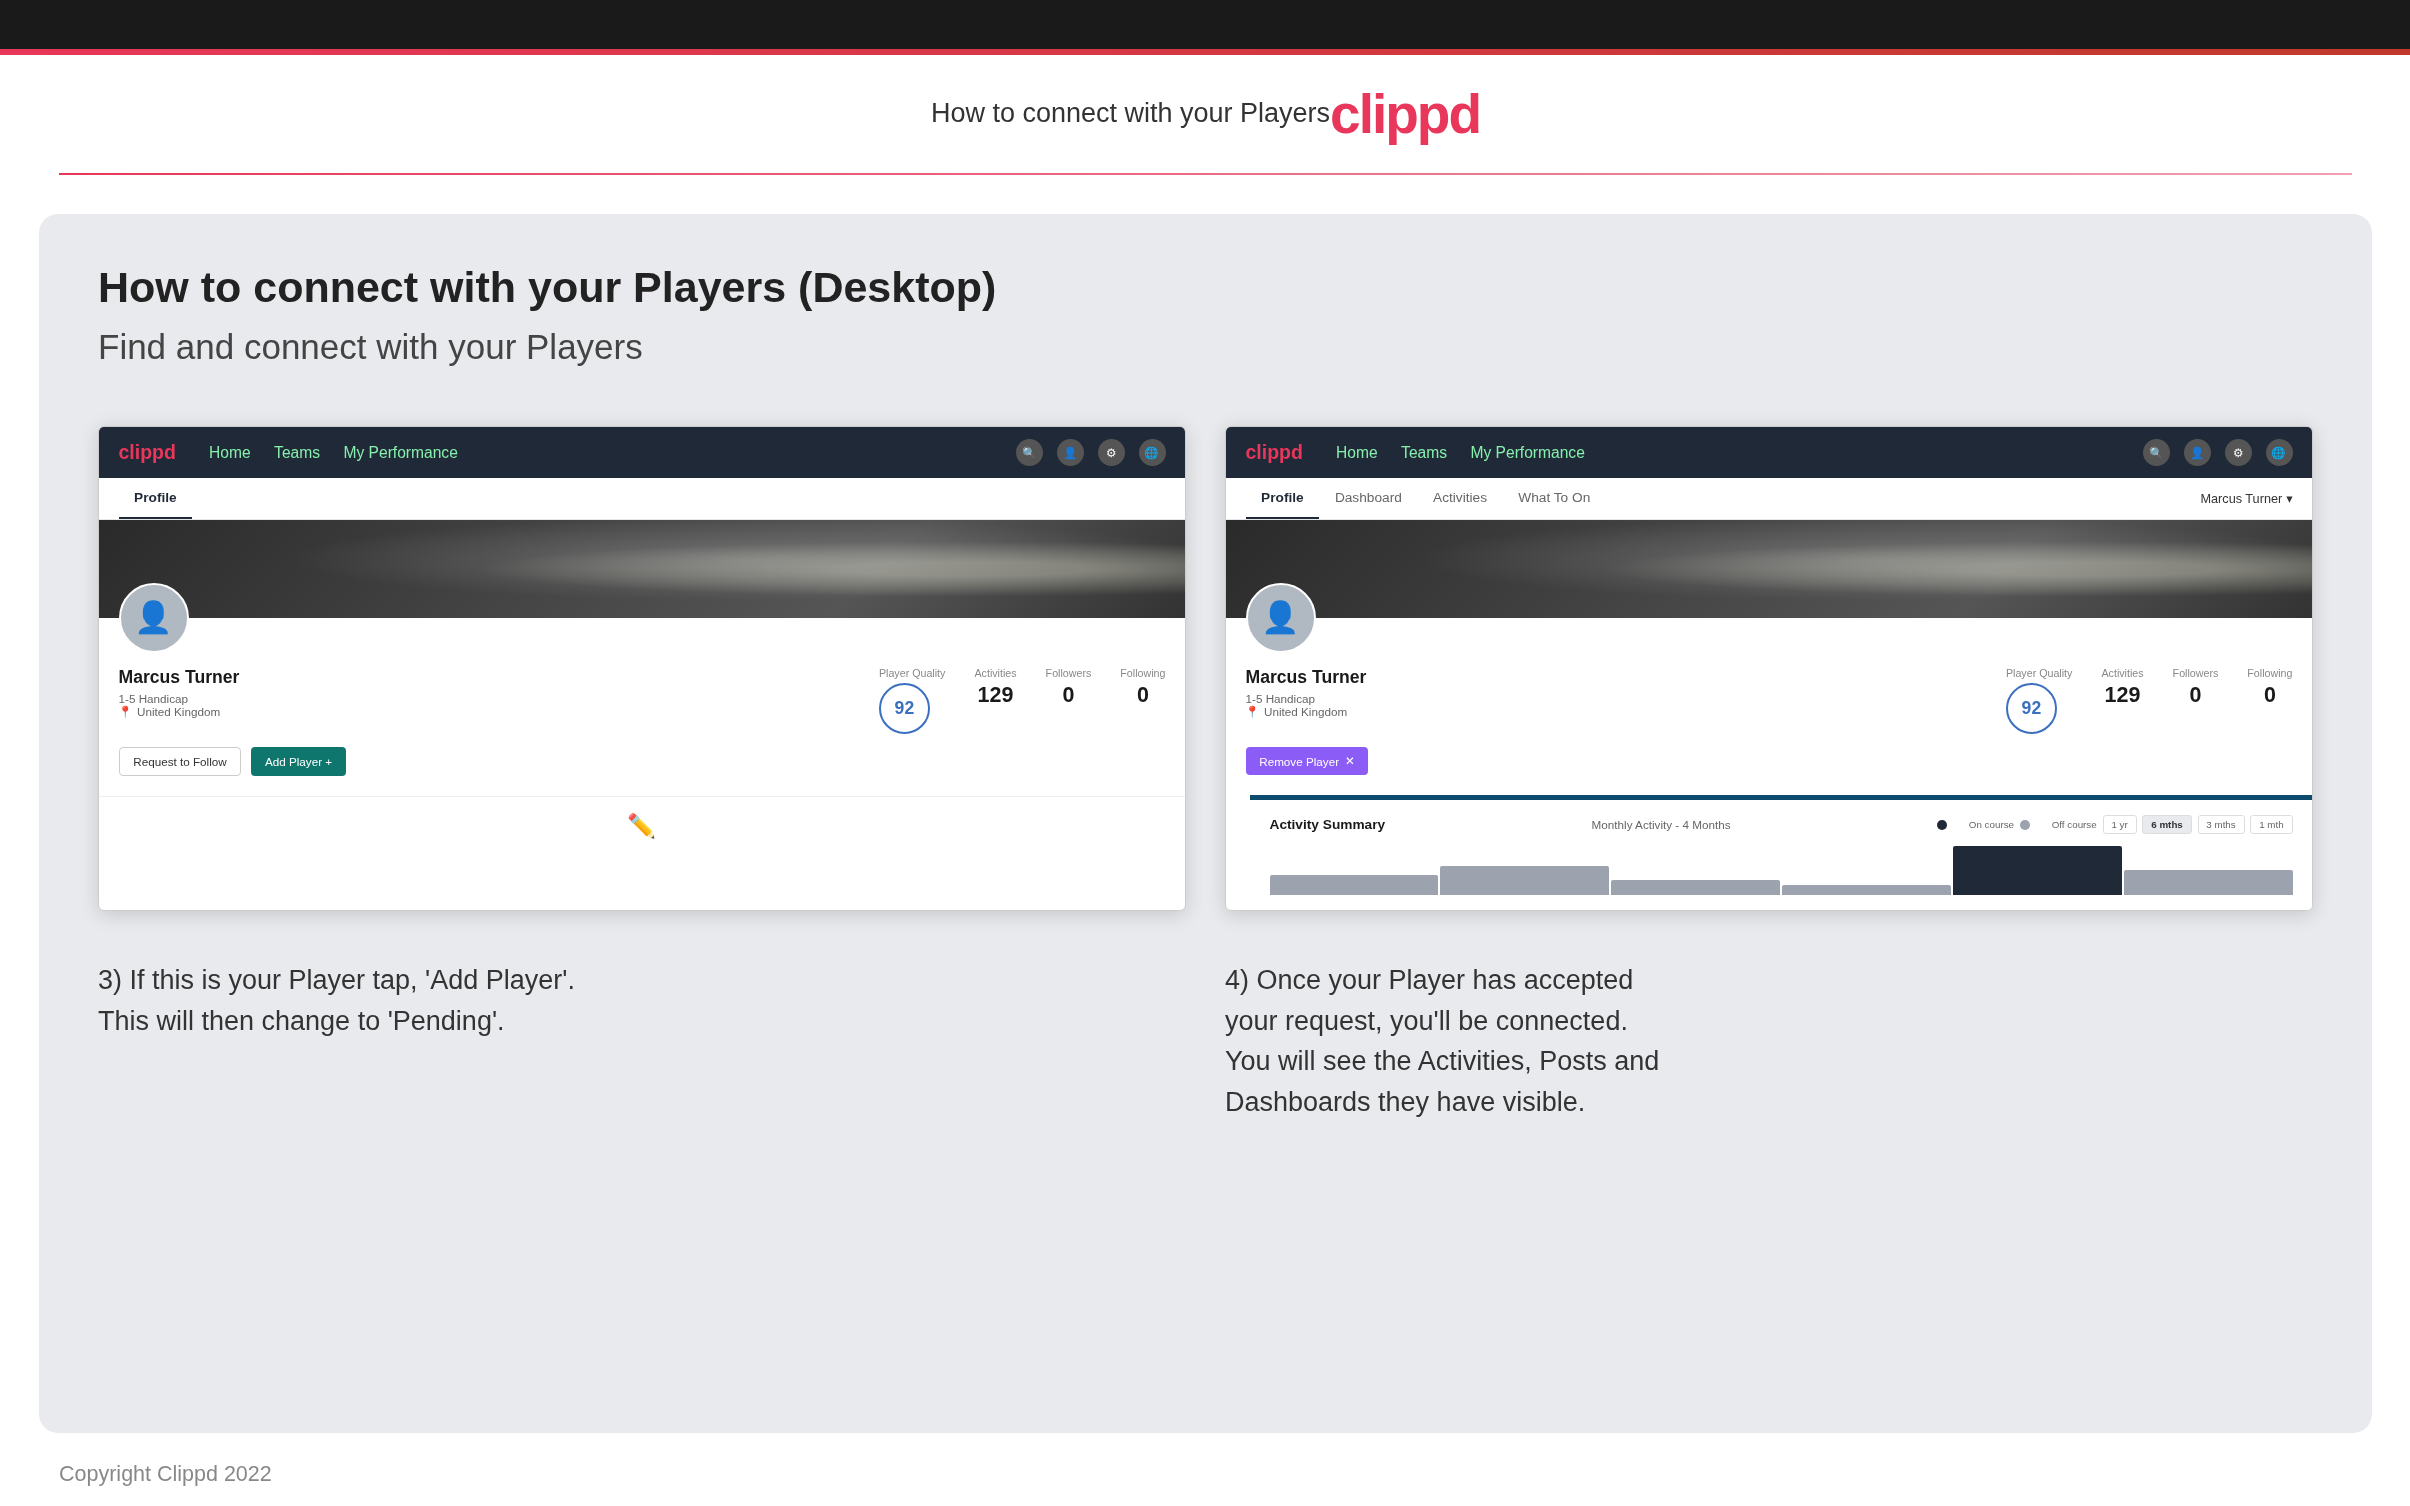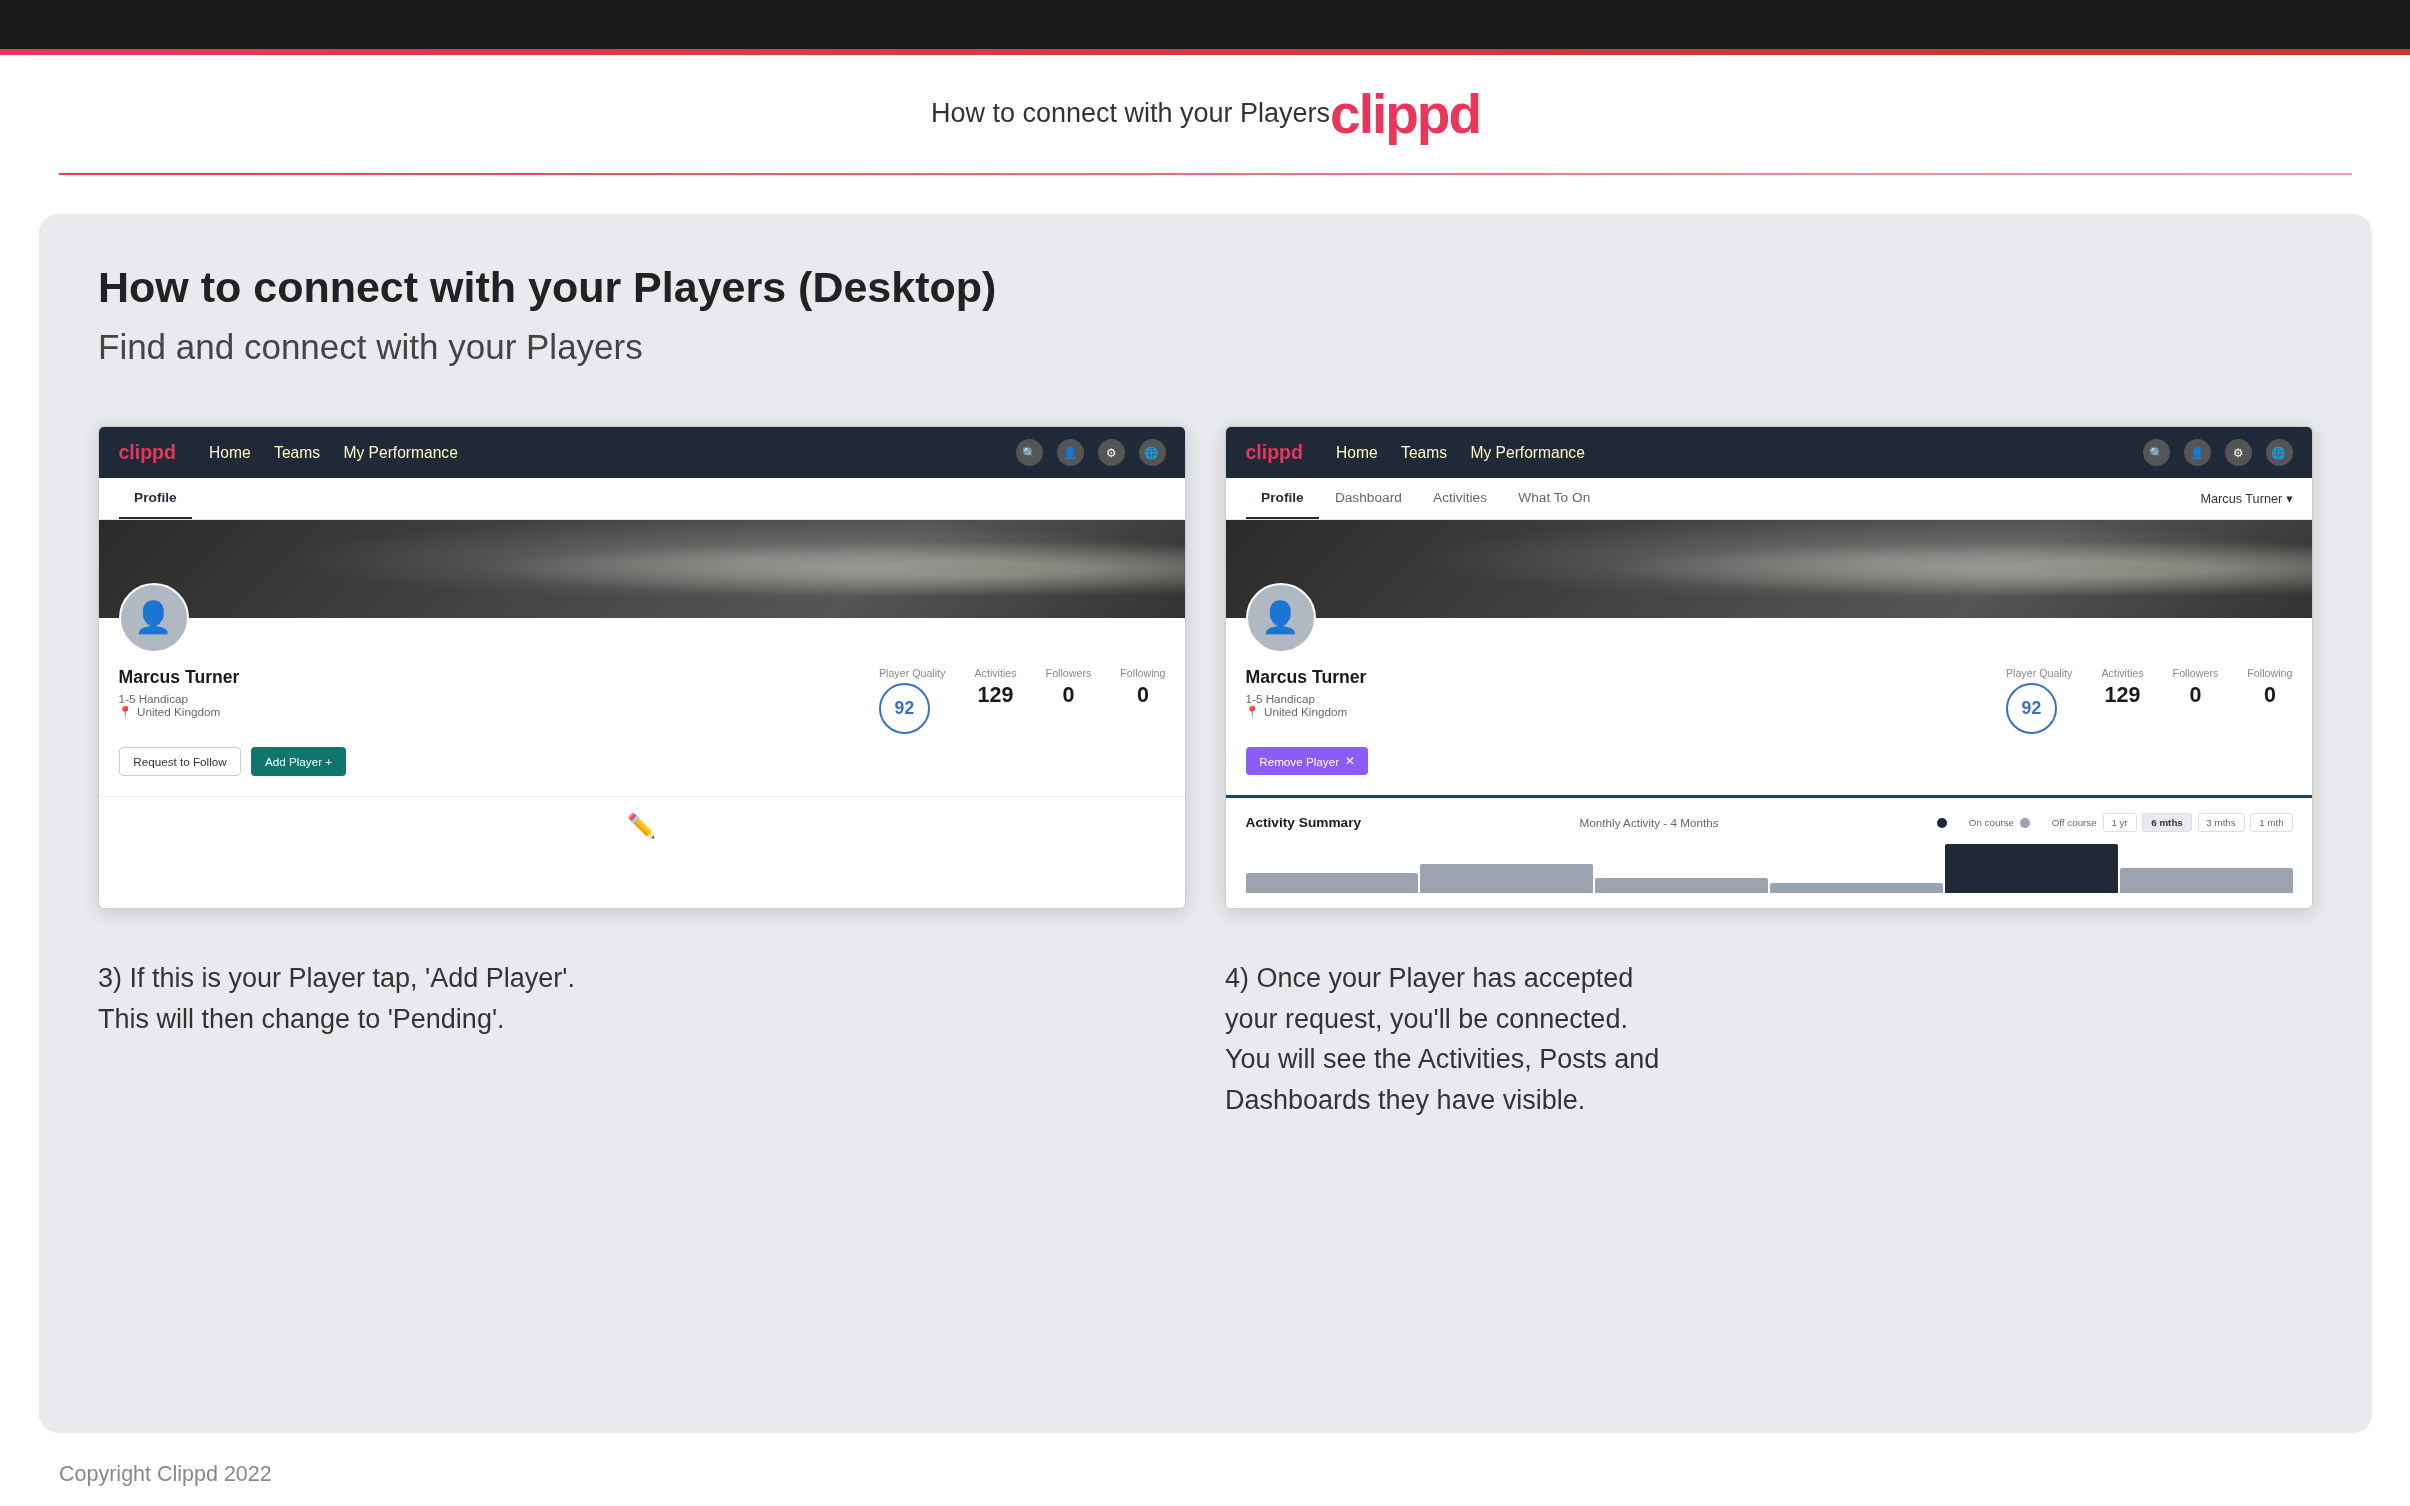--- a/index.html
+++ b/index.html
@@ -105,21 +105,21 @@
 
     .app-logo {
       font-size: 19.5px;
       font-weight: 700;
       color: #e8375a;
       margin-right: 9.8px;
     }
 
     .app-nav-link {
       font-size: 15.6px;
-      color: #fef9c3;
+      color: #86efac;
       text-decoration: none;
       font-weight: 400;
     }
 
     .nav-spacer {
       flex: 1;
     }
 
     .nav-icons {
       display: flex;
@@ -328,21 +328,22 @@
 
     .screenshot-bottom-icon {
       font-size: 23.4px;
       color: #ccc;
     }
 
     
     .activity-section {
       padding: 15.6px 19.5px;
       background: #fff;
-      border-top: 3px solid #0c4a6e;
+      border-top: 5px solid #0c4a6e;
+      margin-left: 24px;
     }
 
     .activity-header {
       display: flex;
       align-items: center;
       justify-content: space-between;
       margin-bottom: 11.7px;
     }
 
     .activity-title {

